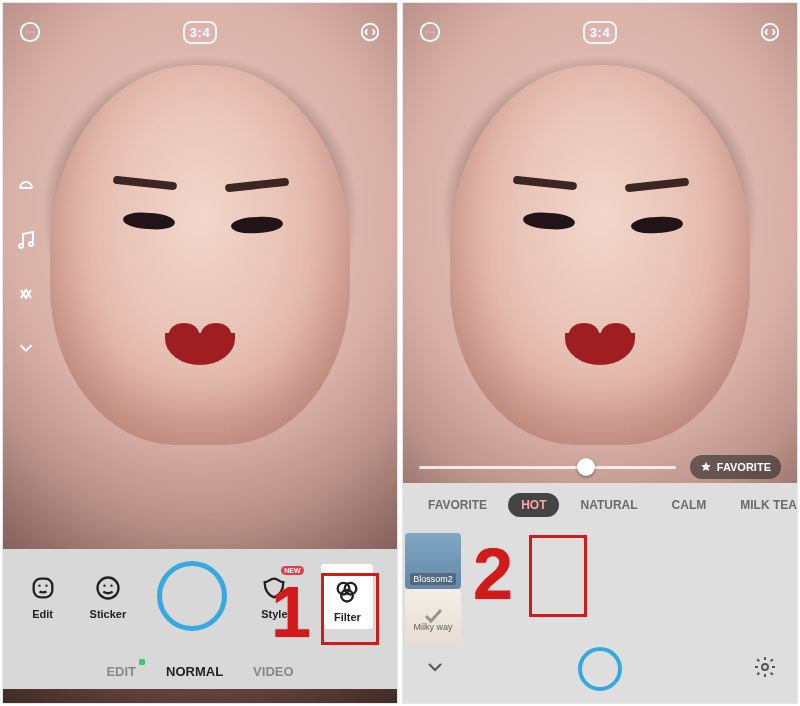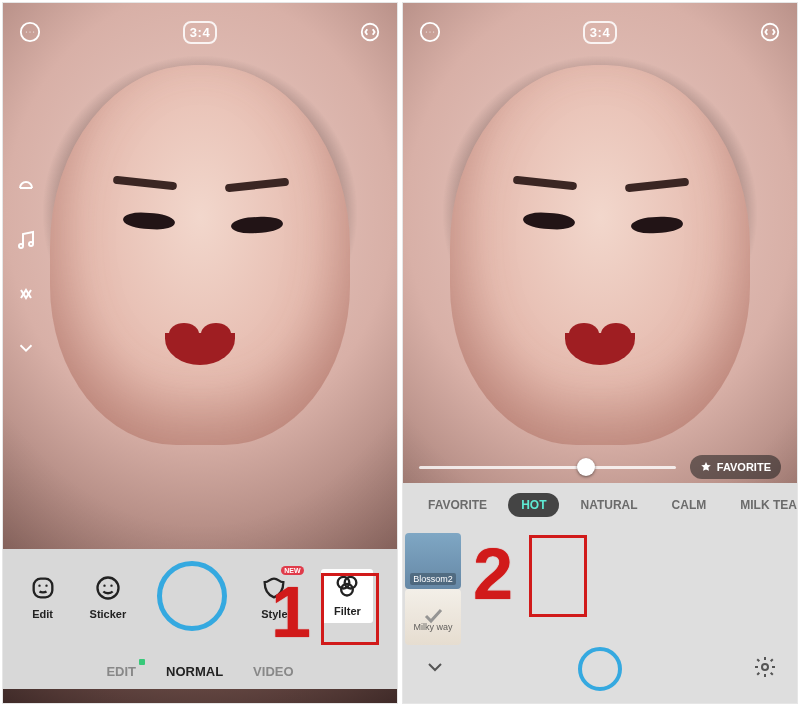--- a/index.html
+++ b/index.html
@@ -131,21 +131,21 @@
   }
   .tool .tico svg { stroke:#222; stroke-width:2; fill:none; }
   .shutter {
     width:70px; height:70px;
     border:5px solid #35a9e0;
     border-radius:50%;
     background:#d8d8d8;
   }
   .tool.filter {
     background:#fff;
-    padding:0 10px 6px;
+    padding:11px 10px 6px;
     border-radius:3px;
   }
   .badge-new {
     font-size:7px; color:#fff; background:#e03b4a;
     padding:1px 3px; border-radius:6px;
     position:absolute; transform:translate(18px,-6px);
   }
   .tabs1 {
     position:absolute; bottom:10px; left:0; right:0;
     display:flex; justify-content:center; gap:30px;
@@ -207,21 +207,21 @@
     display:flex; gap:8px; padding:0 12px;
     font-size:12px; font-weight:700;
     color:#6b6b6b;
     overflow:hidden;
     white-space:nowrap;
   }
   .cats .cat {
     padding:5px 13px; border-radius:14px;
   }
   .cats .cat.active {
-    background:#444; color:#5eead4;
+    background:#444; color:#fca5a5;
   }
   .thumbs {
     position:absolute; top:50px; left:0; right:0;
     display:flex; padding-left:2px;
     overflow:hidden;
     flex-direction:column;
   }
   .thumb-item {
     position:relative;
     width:56px;

